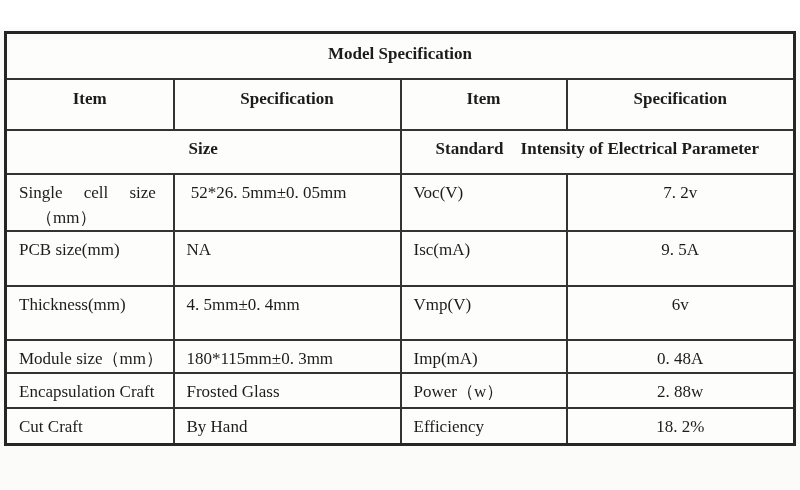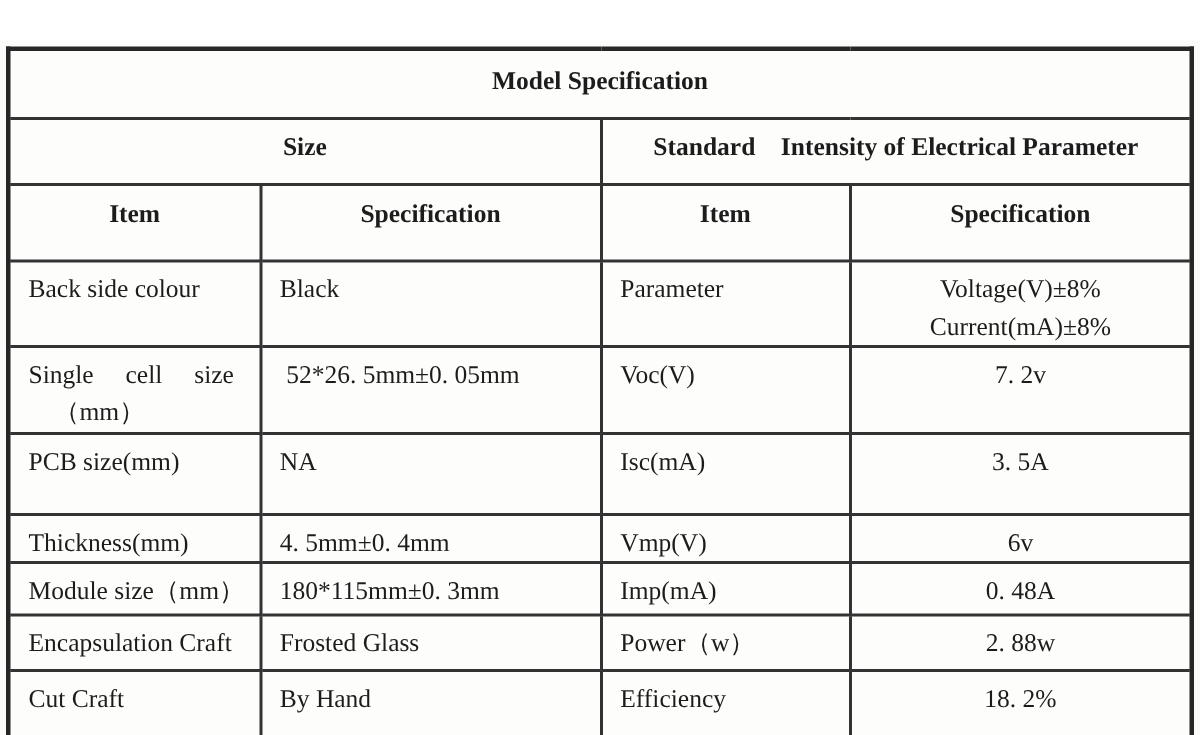--- a/index.html
+++ b/index.html
@@ -81,53 +81,46 @@
       <col style="width:168px">
       <col style="width:227px">
       <col style="width:166px">
       <col style="width:228px">
     </colgroup>
     <thead>
       <tr>
         <td colspan="4" class="title-cell">Model Specification</td>
       </tr>
       <tr>
-        <td colspan="2" class="section-cell">Size</td>
-        <td colspan="2" class="section-cell">Standard Intensity of Electrical Parameter</td>
-      </tr>
-      <tr>
         <td class="colhead-cell">Item</td>
         <td class="colhead-cell">Specification</td>
         <td class="colhead-cell">Item</td>
         <td class="colhead-cell">Specification</td>
       </tr>
+      <tr>
+        <td colspan="2" class="section-cell">Size</td>
+        <td colspan="2" class="section-cell">Standard Intensity of Electrical Parameter</td>
+      </tr>
     </thead>
     <tbody>
 
-  <tr>
-    <td class="item-l">Back side colour</td>
-    <td class="spec-l">Black</td>
-    <td class="item-r">Parameter</td>
-    <td class="spec-r">Voltage(V)±8%
-Current(mA)±8%</td>
-  </tr>
 
   <tr>
     <td class="item-l">Single　 cell　 size
 　（mm）</td>
     <td class="spec-l"> 52*26. 5mm±0. 05mm</td>
     <td class="item-r">Voc(V)</td>
     <td class="spec-r">7. 2v</td>
   </tr>
 
   <tr>
     <td class="item-l">PCB size(mm)</td>
     <td class="spec-l">NA</td>
     <td class="item-r">Isc(mA)</td>
-    <td class="spec-r">3. 5A</td>
+    <td class="spec-r">9. 5A</td>
   </tr>
 
   <tr>
     <td class="item-l">Thickness(mm)</td>
     <td class="spec-l">4. 5mm±0. 4mm</td>
     <td class="item-r">Vmp(V)</td>
     <td class="spec-r">6v</td>
   </tr>
 
   <tr>

